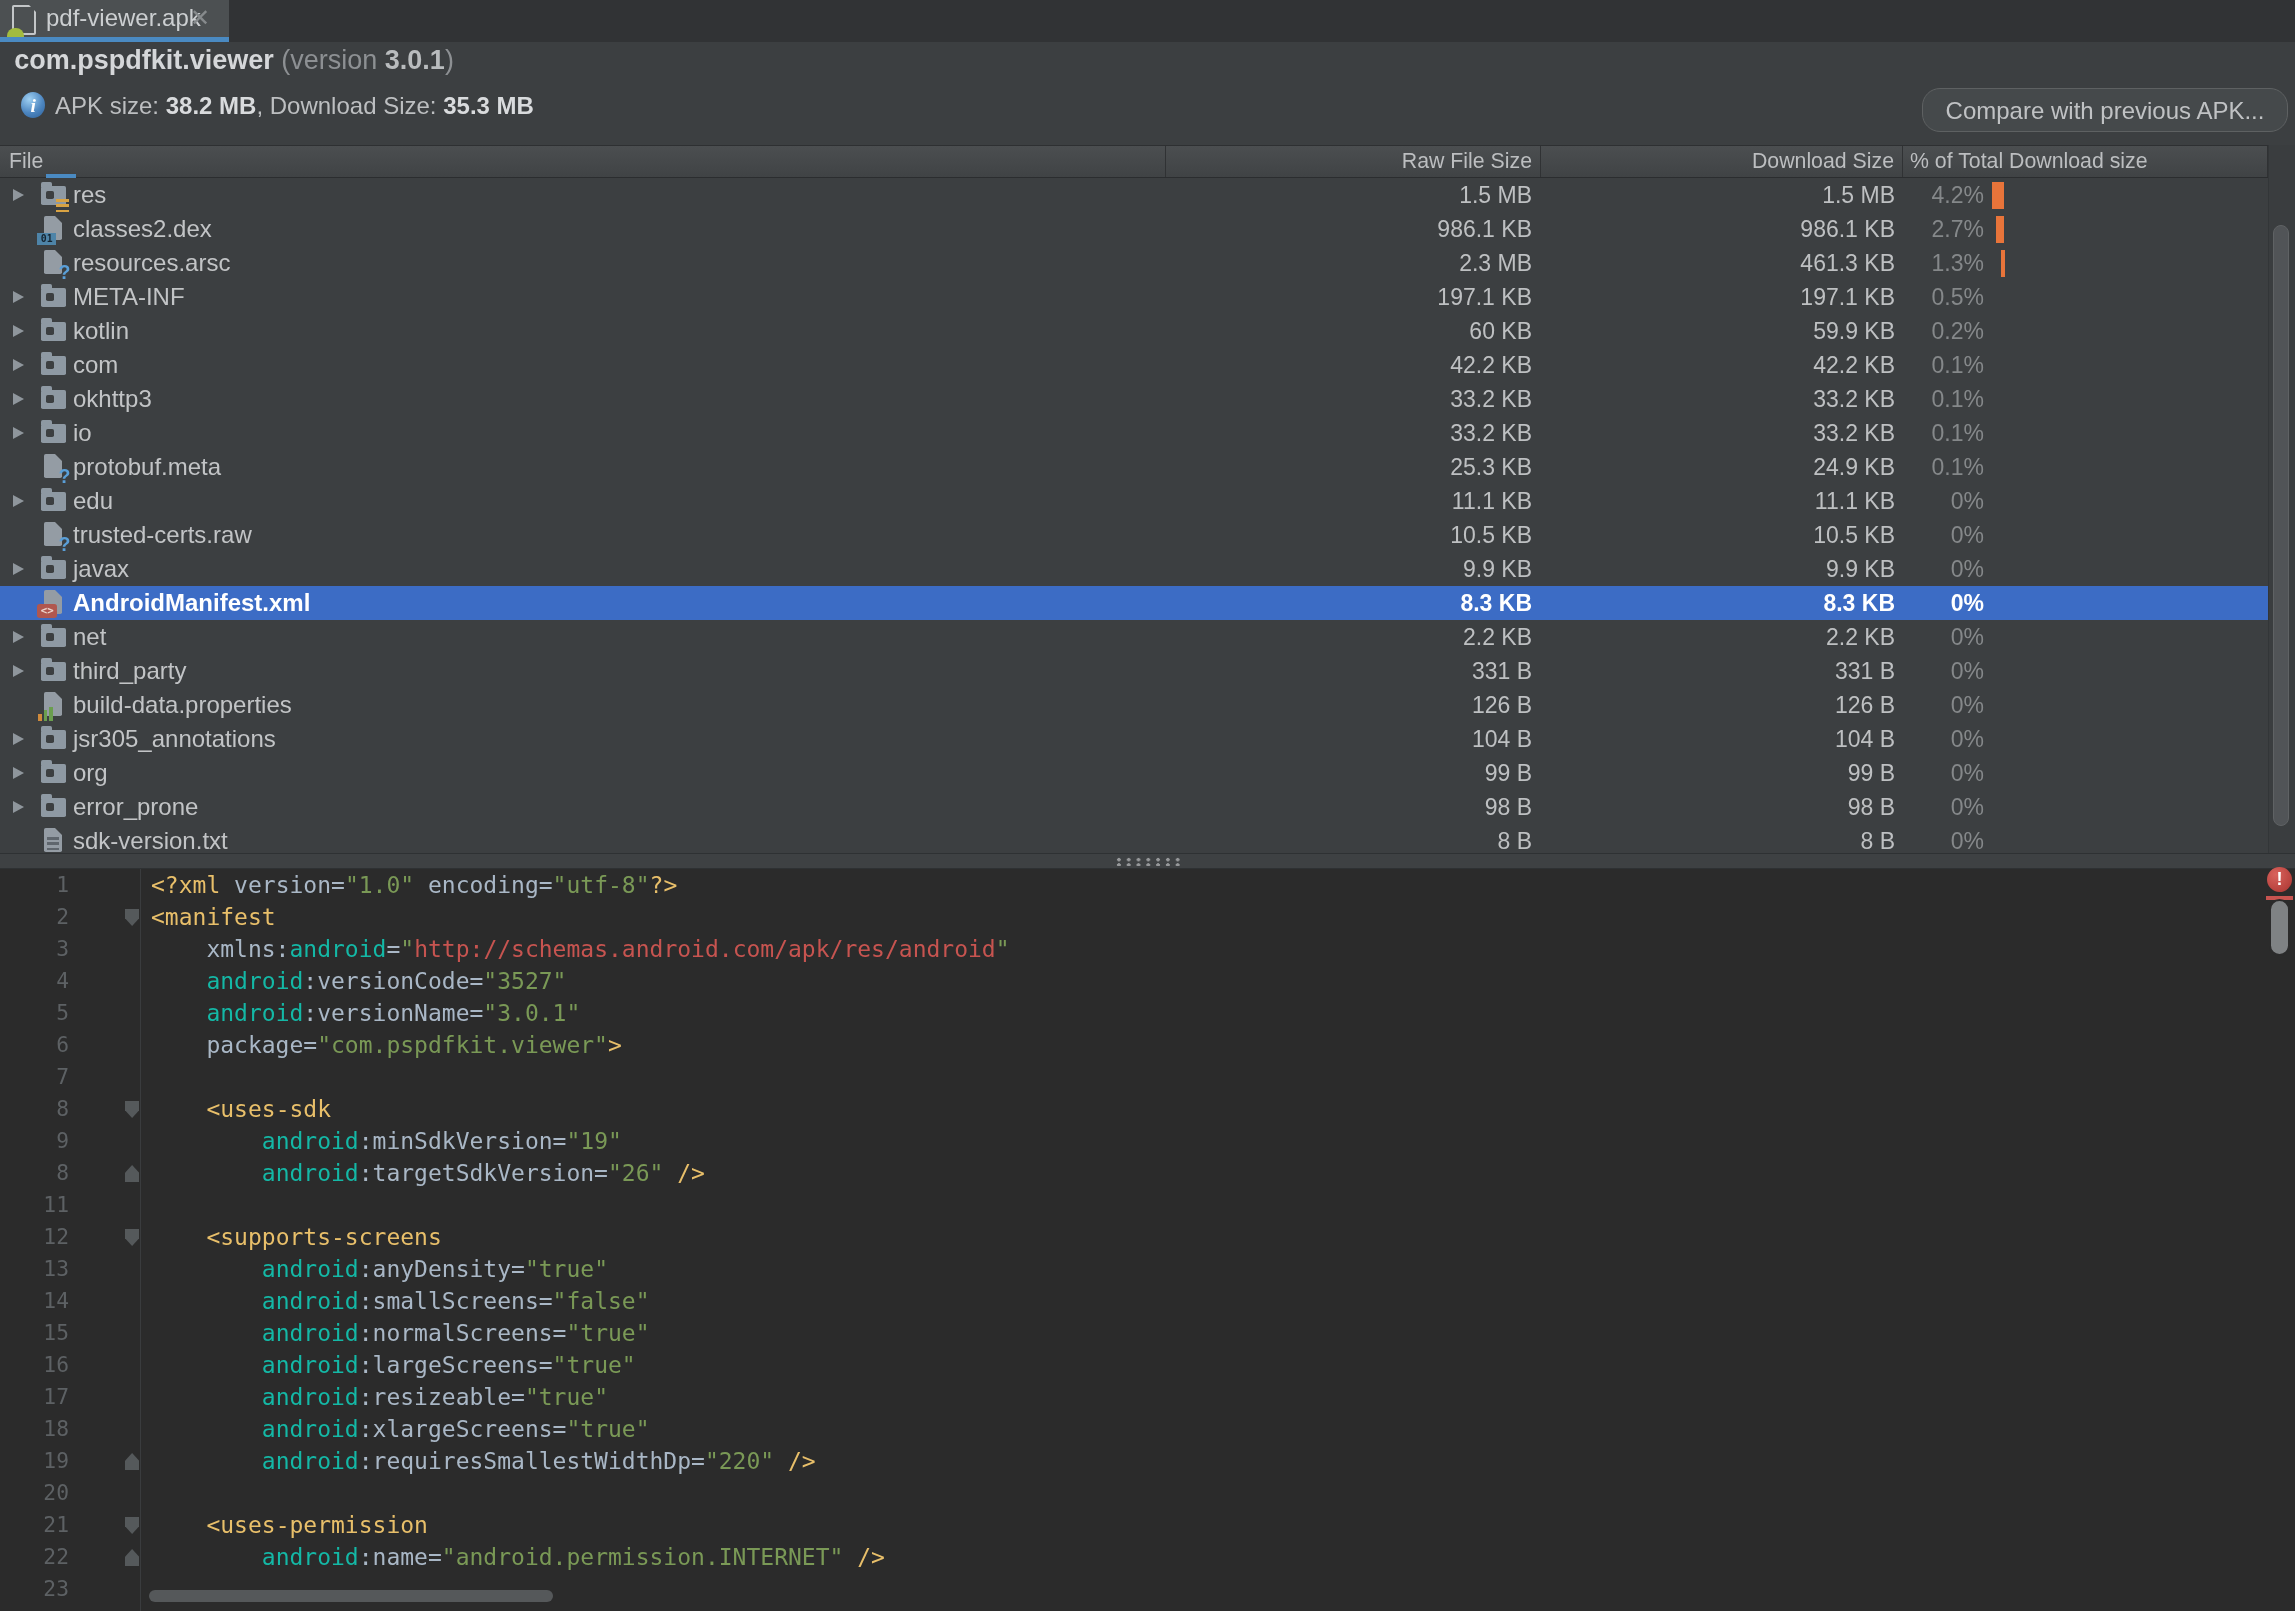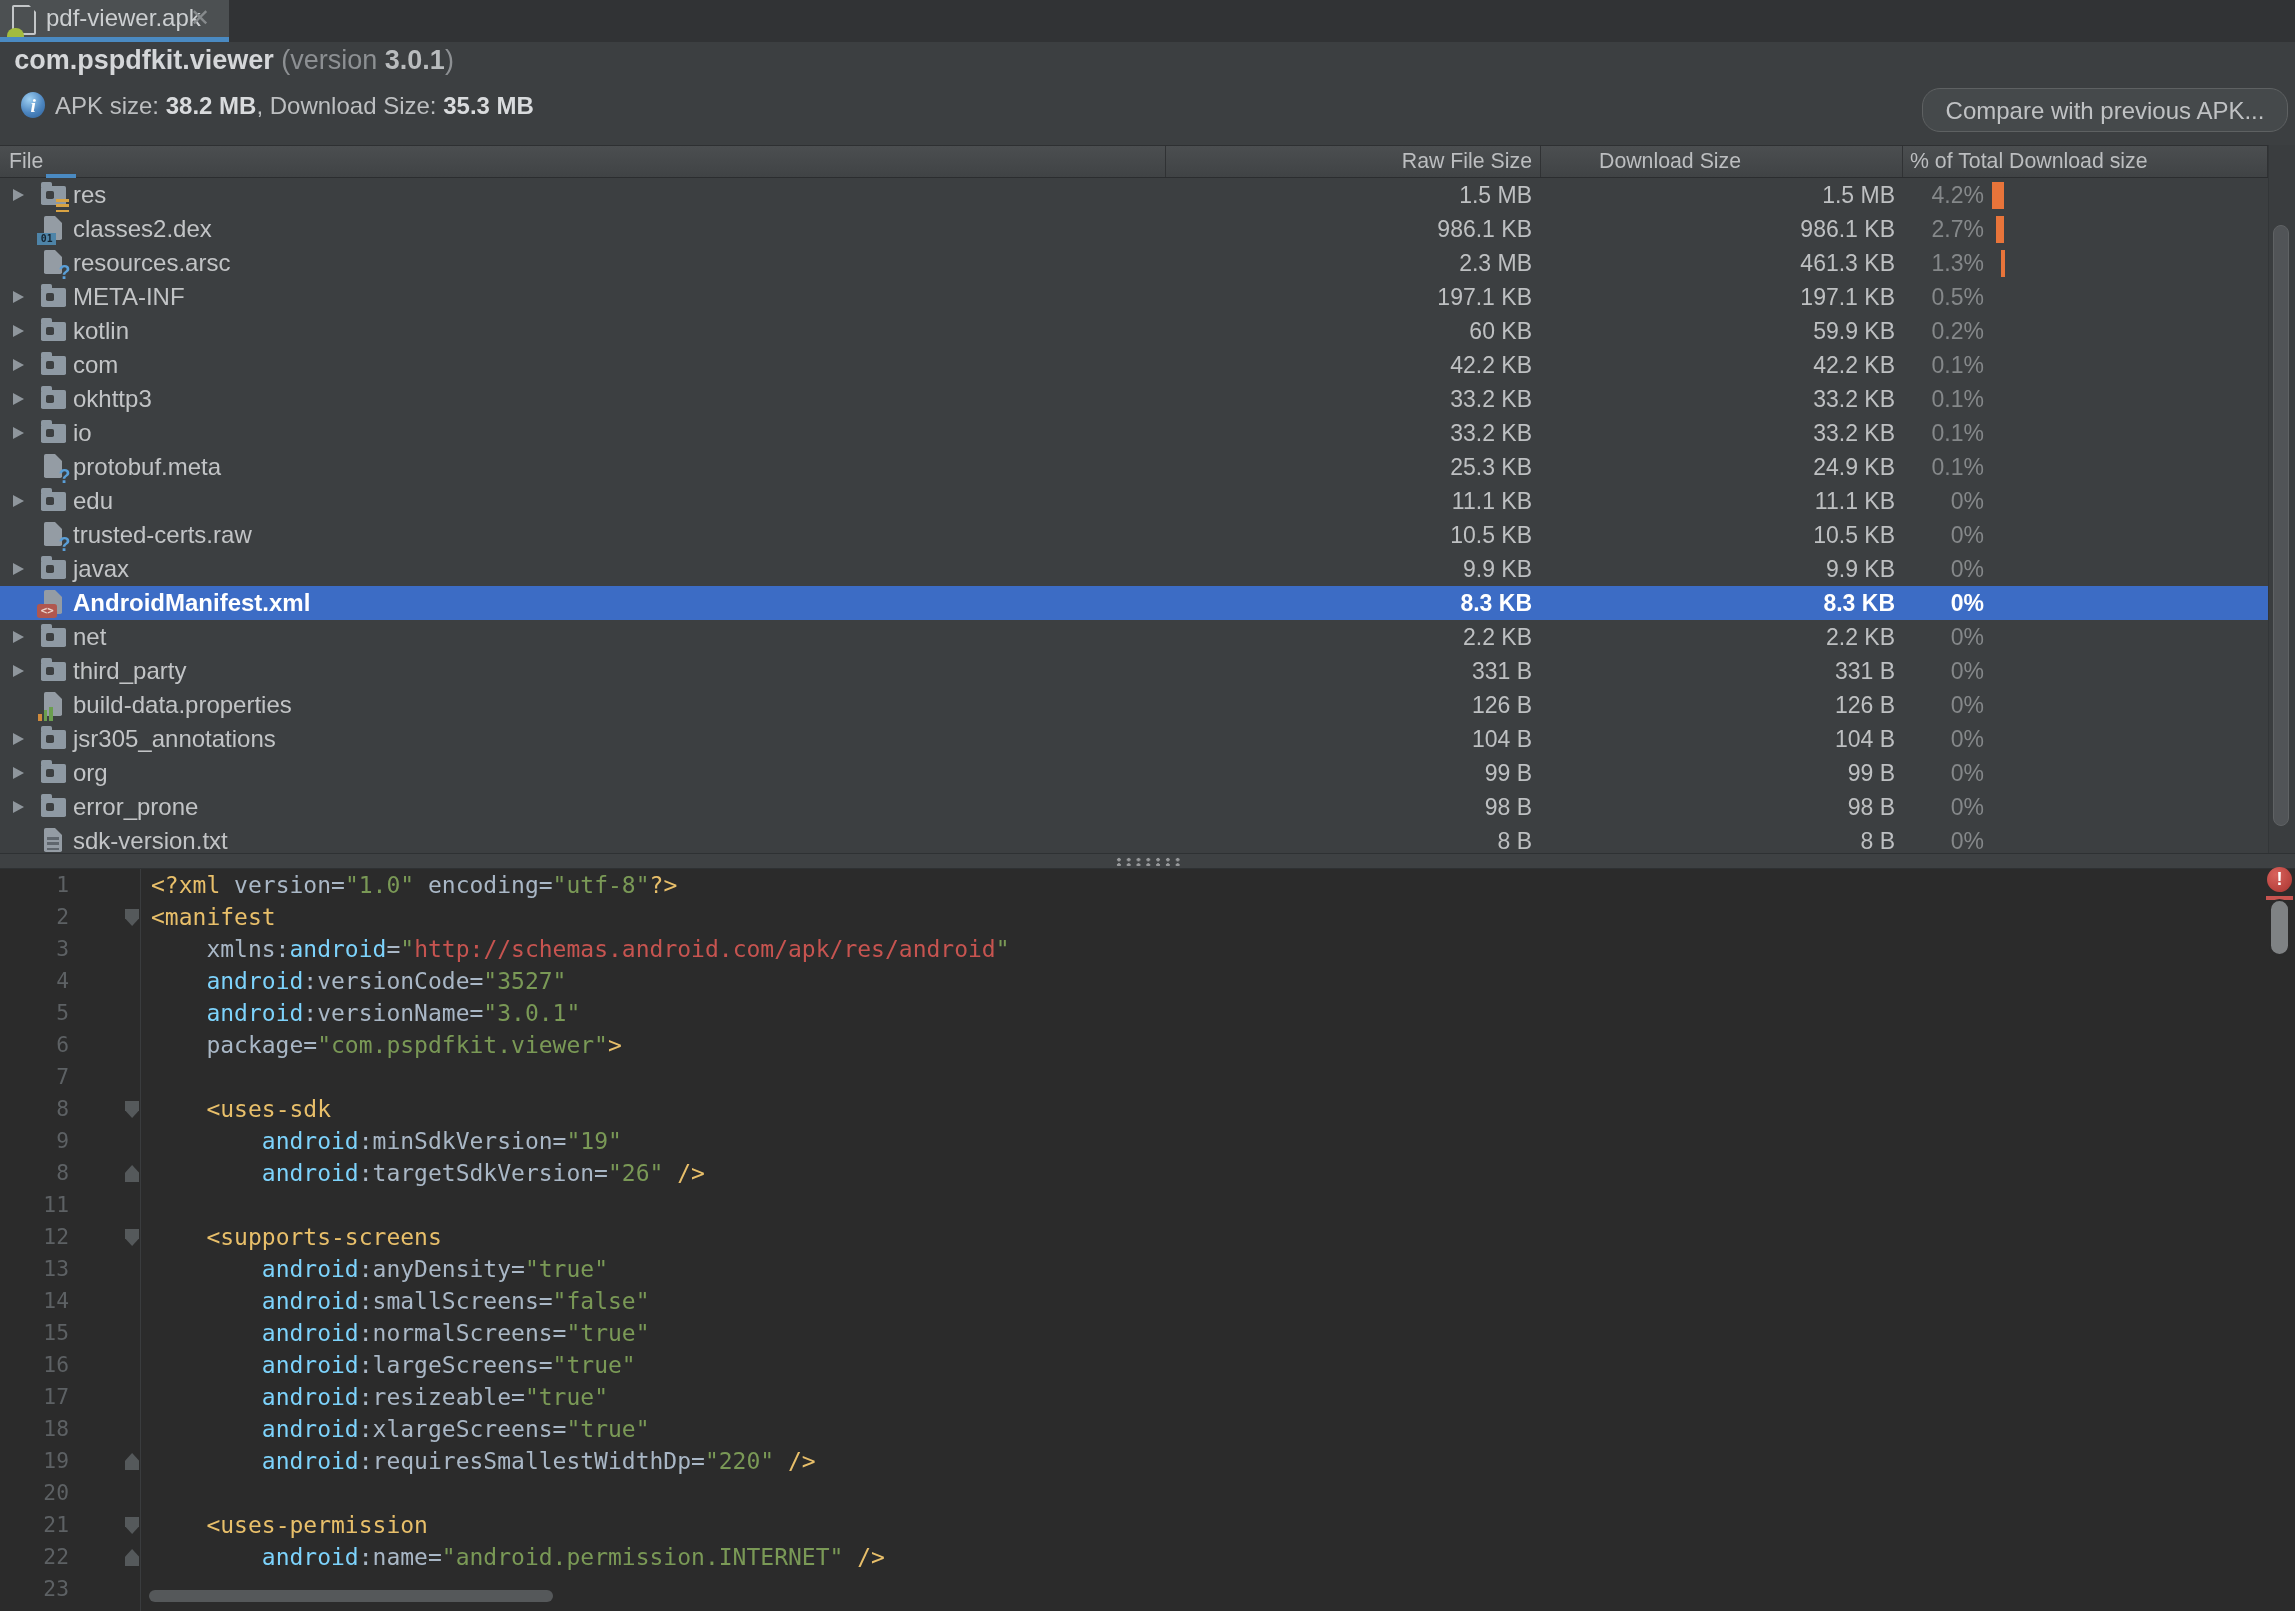--- a/index.html
+++ b/index.html
@@ -29,21 +29,21 @@
     color:#fff;font-family:"Liberation Serif",serif;font-style:italic;font-weight:bold;
     font-size:19.5px;text-align:center;line-height:27px;}
   .btn-compare{position:absolute;left:1922px;top:88px;width:366px;height:44px;background:#45494b;
     border:0.9px solid #5e6162;border-radius:18px;color:#c0c2c4;font-size:24px;text-align:center;line-height:43px;box-sizing:border-box;}
   
   .thead{position:absolute;left:0;top:145px;width:2295px;height:33px;
     background:linear-gradient(#4b4e50,#404345);border-top:0.9px solid #2e3032;border-bottom:0.9px solid #2b2d2f;box-sizing:border-box;}
   .th{position:absolute;top:0;height:31px;line-height:31px;font-size:21.3px;color:#bcbec0;}
   .th-file{left:9px;}
   .th-raw{left:1244px;width:288px;text-align:right;}
-  .th-dl{left:1599px;width:295px;text-align:left;}
+  .th-dl{left:1599px;width:295px;text-align:right;}
   .th-pct{left:1910px;}
   .thsep{position:absolute;top:0;width:0.9px;height:31px;background:#303234;}
   .focus-dash{position:absolute;left:46px;top:174px;width:30px;height:4.4px;background:#4a8ac2;}
   
   .tbody{position:absolute;left:0;top:178px;width:2295px;height:675px;}
   .trow{position:relative;width:2268px;height:34px;}
   .trow.selected{background:#3c6cc5;}
   .arrow{position:absolute;left:13.3px;top:10.7px;width:0;height:0;
     border-left:11.5px solid #8f969c;border-top:6.2px solid transparent;border-bottom:6.2px solid transparent;}
   .icon{position:absolute;left:41px;top:4.4px;width:25px;height:25px;}
@@ -85,21 +85,21 @@
     background:radial-gradient(circle,#96989a 1.6px,transparent 2px);background-size:9.8px 5.3px;}
   
   .editor{position:absolute;left:0;top:869px;width:2295px;height:743px;background:#2b2b2b;}
   .gutter-sep{position:absolute;left:140px;top:0;width:0.9px;height:743px;background:#3a3c3e;}
   .cline{position:relative;height:32px;white-space:pre;font-family:"DejaVu Sans Mono",monospace;font-size:23px;line-height:32px;}
   .lnum{position:absolute;left:0;top:0;width:69px;text-align:right;color:#5d6164;font-size:21.3px;}
   .fold{position:absolute;left:125px;top:8px;width:14.2px;height:17px;background:#55595b;}
   .fold.start{clip-path:polygon(0 0,100% 0,100% 55%,50% 100%,0 55%);}
   .fold.end{clip-path:polygon(50% 0,100% 45%,100% 100%,0 100%,0 45%);}
   .ctext{position:absolute;left:151px;top:0;}
-  .c-plain{color:#a9b7c6;} .c-tag{color:#e8bf6a;} .c-ns{color:#7dd3fc;} .c-str{color:#7a9956;} .c-url{color:#c75450;}
+  .c-plain{color:#a9b7c6;} .c-tag{color:#e8bf6a;} .c-ns{color:#14b8a6;} .c-str{color:#7a9956;} .c-url{color:#c75450;}
   .err-badge{position:absolute;left:2267px;top:-1.8px;width:25px;height:25px;border-radius:50%;
     background:radial-gradient(circle at 35% 30%,#d9625c,#a93430);color:#fff;font-weight:bold;font-size:18px;text-align:center;line-height:25px;}
   .err-stripe{position:absolute;left:2266px;top:27px;width:27px;height:3.6px;background:#c75450;}
   .ed-vthumb{position:absolute;left:2269px;top:30px;width:21.3px;height:57px;background:#7f8284;
     border:2.7px solid #2b2b2b;border-radius:10.7px;box-sizing:border-box;}
   .ed-hthumb{position:absolute;left:149px;top:721px;width:404px;height:11.5px;background:#55585a;border-radius:6.2px;}
 </style>
 </head>
 <body>
 

